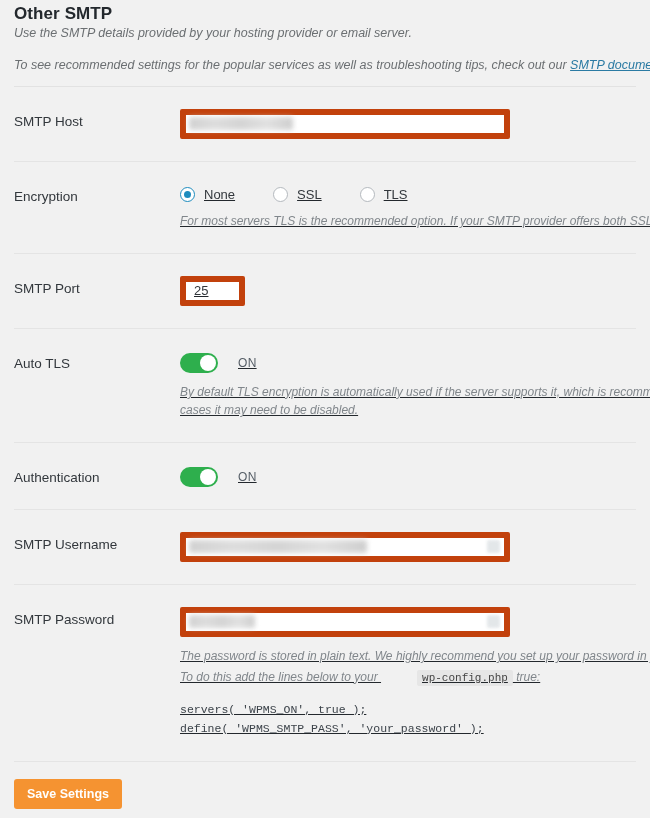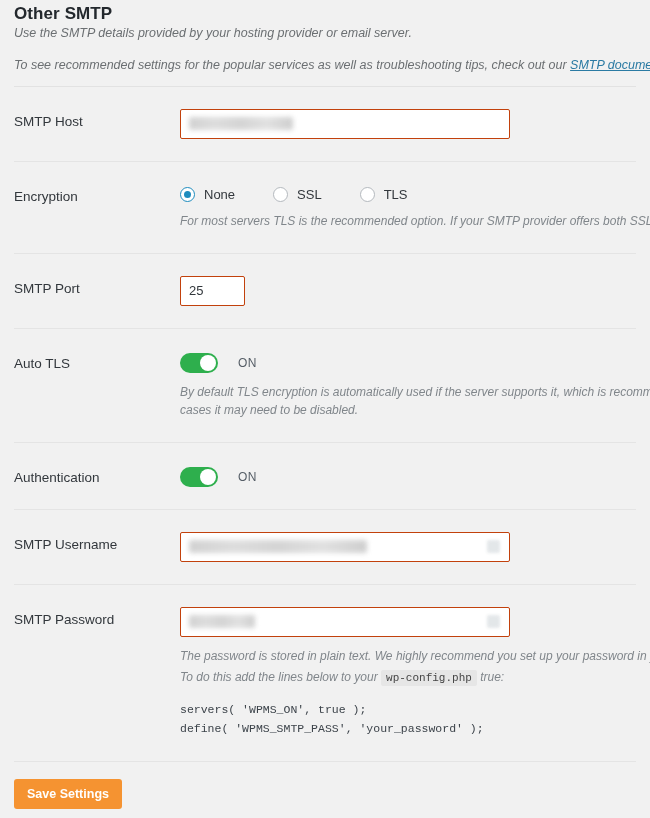--- a/index.html
+++ b/index.html
@@ -71,28 +71,29 @@
     width: 166px;
     flex: 0 0 166px;
     font-size: 13.5px;
     color: #32373c;
     padding-top: 5px;
     box-sizing: border-box;
   }
   .row-field {
     flex: 1 1 auto;
     min-width: 0;
+    text-decoration: underline;
   }
 
   
   .text-input {
     box-sizing: border-box;
     width: 330px;
     height: 30px;
-    border: 1px solid #c2410c;
+    border: 6px solid #c2410c;
     background: #fff;
     border-radius: 2px;
     font-family: "Liberation Sans", sans-serif;
     font-size: 13px;
     color: #32373c;
     padding: 0 8px;
     outline: none;
     display: block;
   }
   .text-input.short {
@@ -218,20 +219,21 @@
     width: 560px;
   }
   .code-inline {
     font-family: "Liberation Mono", monospace;
     font-style: normal;
     font-size: 11px;
     background: #e6e6e6;
     color: #444;
     padding: 2px 5px;
     border-radius: 2px;
+    margin-left: 36px;
   }
   .code-block {
     font-family: "Liberation Mono", monospace;
     font-size: 11.5px;
     color: #3c434a;
     line-height: 1.65;
     margin-top: 14px;
     white-space: pre;
   }
 

